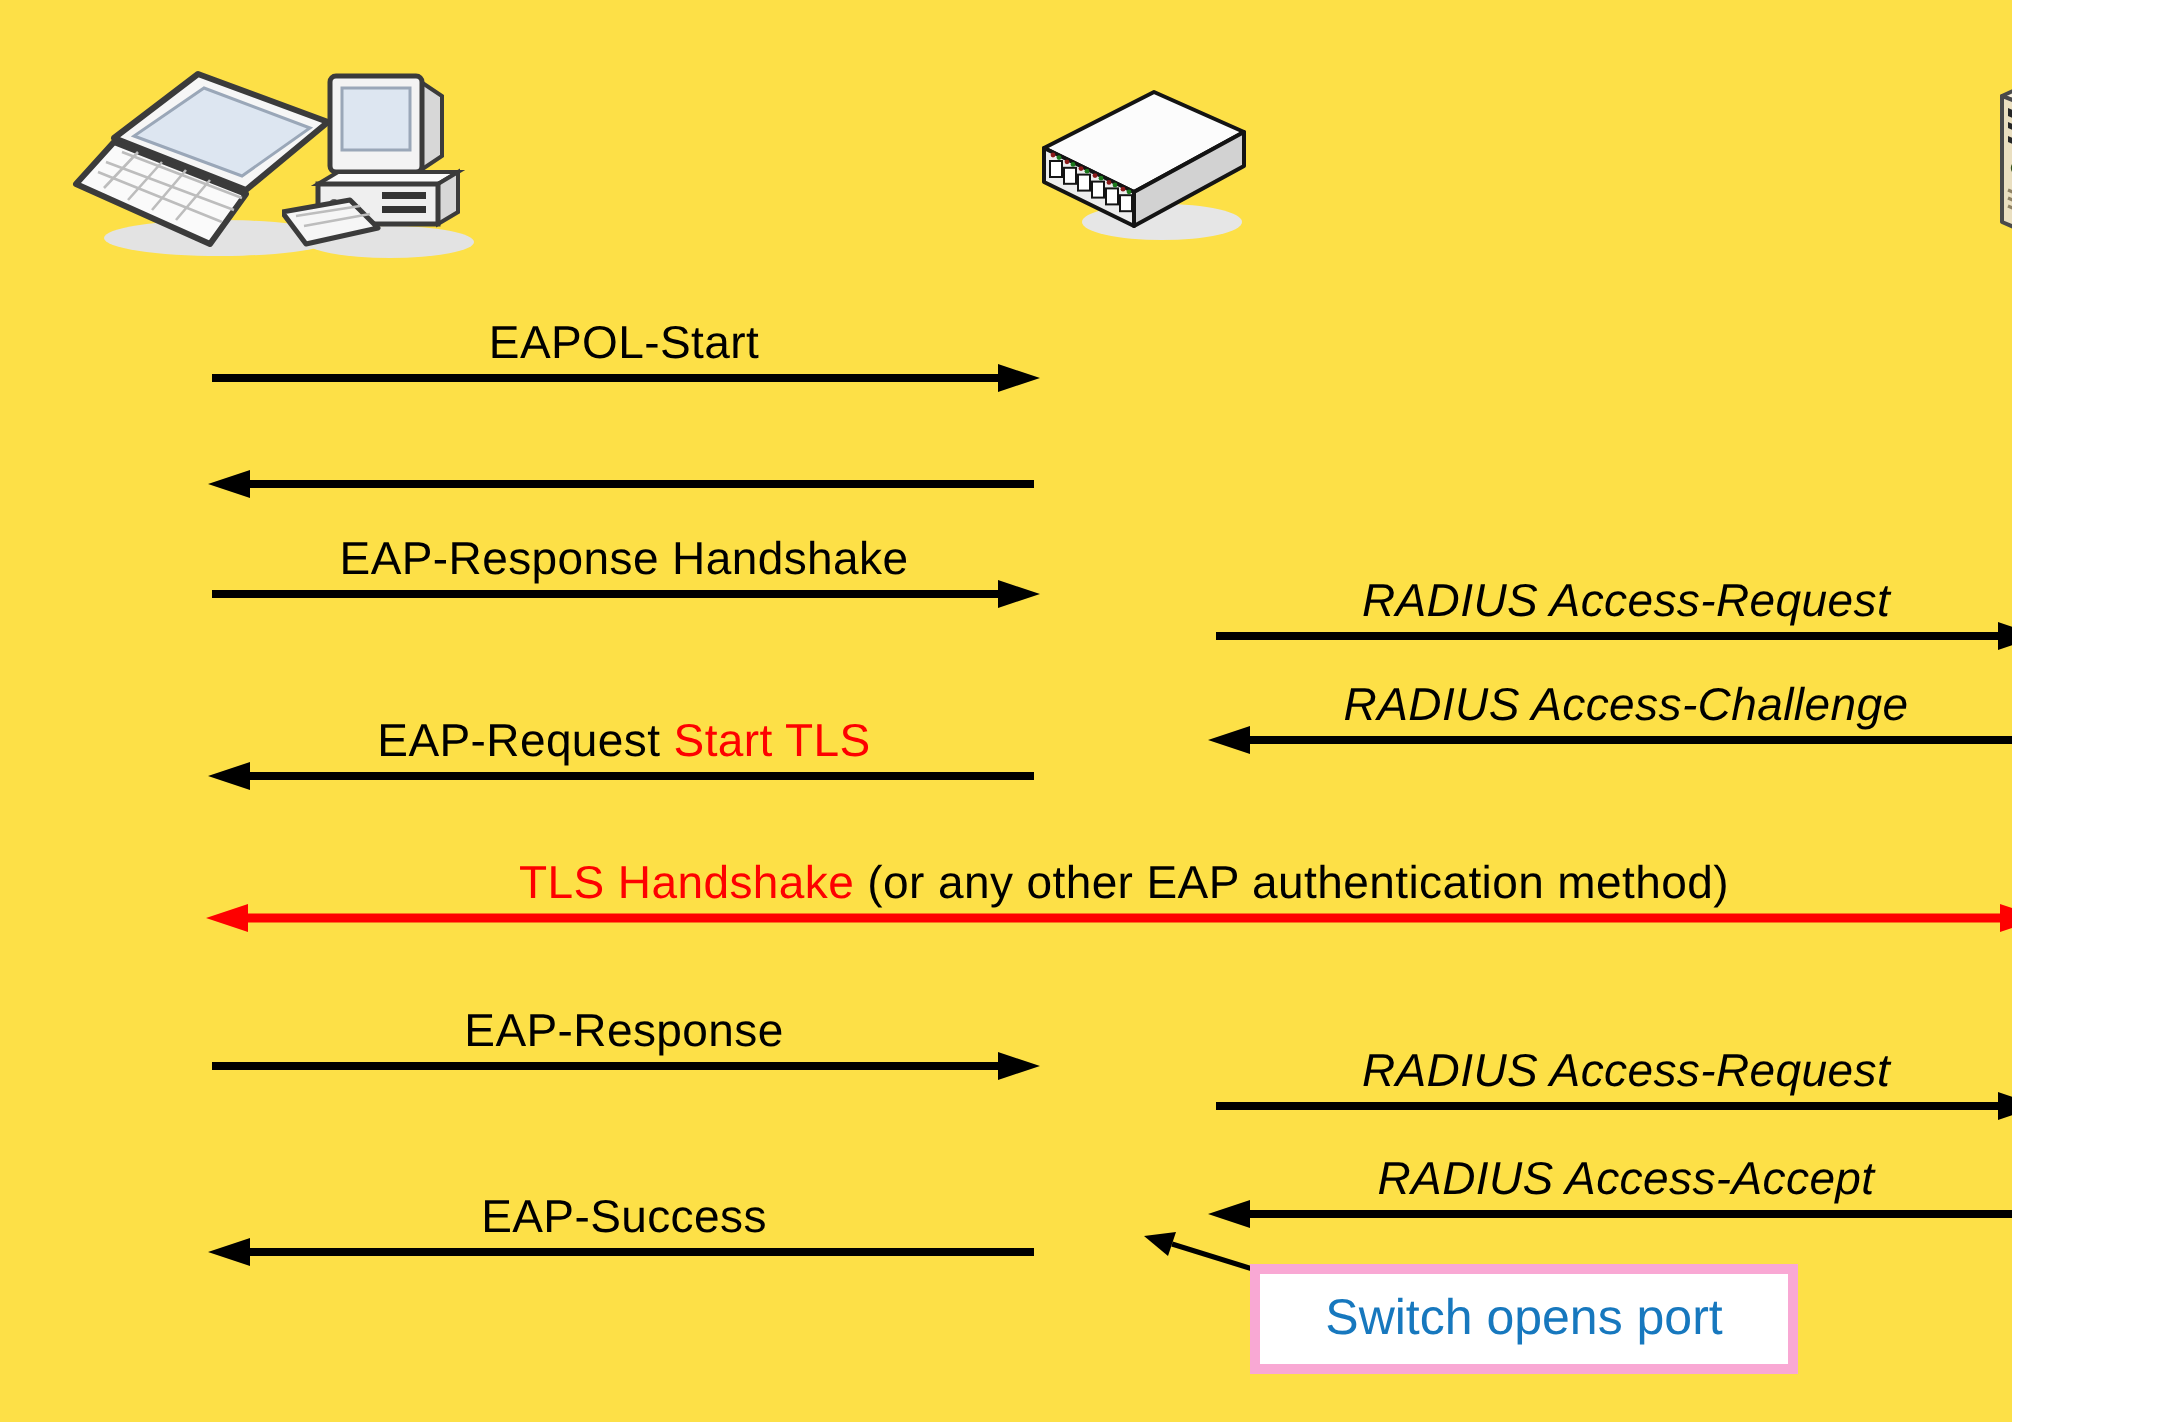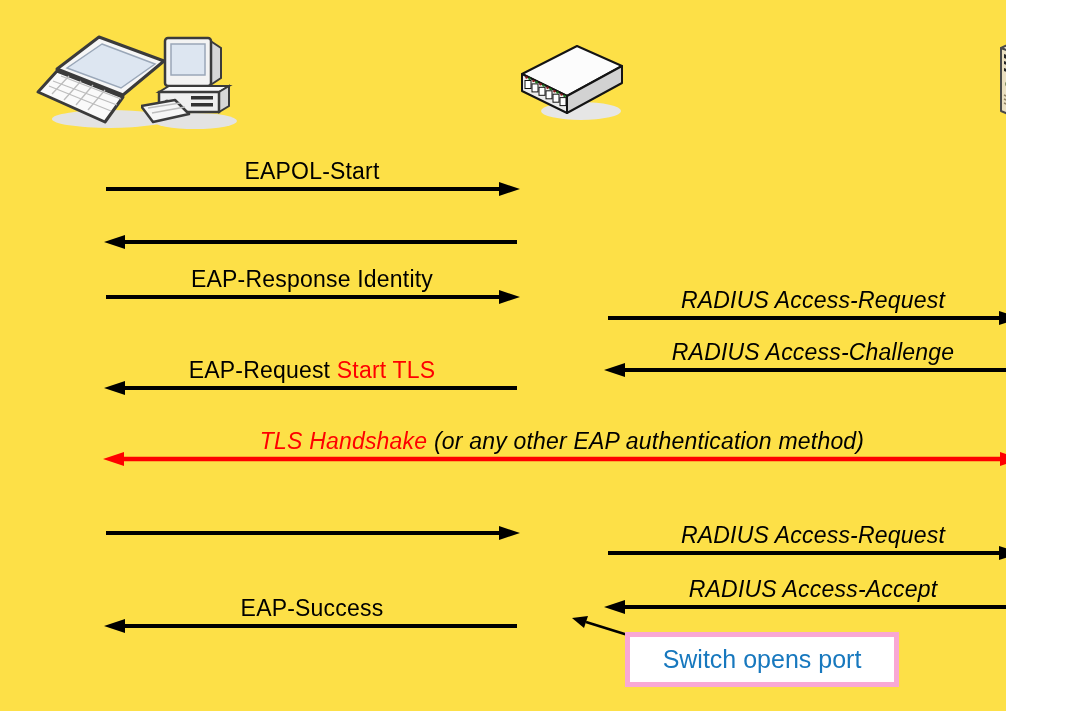--- a/index.html
+++ b/index.html
@@ -16,21 +16,21 @@
     position:absolute;
     font-size:23px;
     line-height:27px;
     letter-spacing:0.2px;
     text-align:center;
     color:#000000;
     white-space:nowrap;
   }
   .span-left  { left:106px; width:412px; }
   .span-right { left:608px; width:410px;font-style:italic; }
-  .span-full  { left:106px; width:912px;font-style:italic; }
+  .span-full  { left:106px; width:912px; }
   .part-red { color:#fe0000; }
   .callout-box {
     position:absolute;
     left:625px; top:632px;
     width:264px; height:45px;
     border:5px solid #f9a8d4;
     background:#ffffff;
     display:flex; align-items:center; justify-content:center;
     font-size:25px;
     color:#1778be;
@@ -164,34 +164,37 @@
     <g>
       <line class="leader" x1="631" y1="636" x2="586" y2="622"></line>
       <polygon class="head" points="572,618 588,616 584,628"></polygon>
     </g>
   </svg>
 
   <div class="msg span-left" style="top:158px">
     <span>EAPOL-Start</span>
   </div>
   <div class="msg span-left" style="top:266px">
-    <span>EAP-Response Identity</span>
+    <span>EAP-Response Handshake</span>
   </div>
   <div class="msg span-right" style="top:287px">
     <span>RADIUS Access-Request</span>
   </div>
   <div class="msg span-left" style="top:357px">
     <span>EAP-Request </span><span class="part-red">Start TLS</span>
   </div>
   <div class="msg span-right" style="top:339px">
     <span>RADIUS Access-Challenge</span>
   </div>
   <div class="msg span-full" style="top:428px">
     <span class="part-red">TLS Handshake</span><span> (or any other EAP authentication method)</span>
   </div>
+  <div class="msg span-left" style="top:502px">
+    <span>EAP-Response</span>
+  </div>
   <div class="msg span-right" style="top:522px">
     <span>RADIUS Access-Request</span>
   </div>
   <div class="msg span-left" style="top:595px">
     <span>EAP-Success</span>
   </div>
   <div class="msg span-right" style="top:576px">
     <span>RADIUS Access-Accept</span>
   </div>
 

